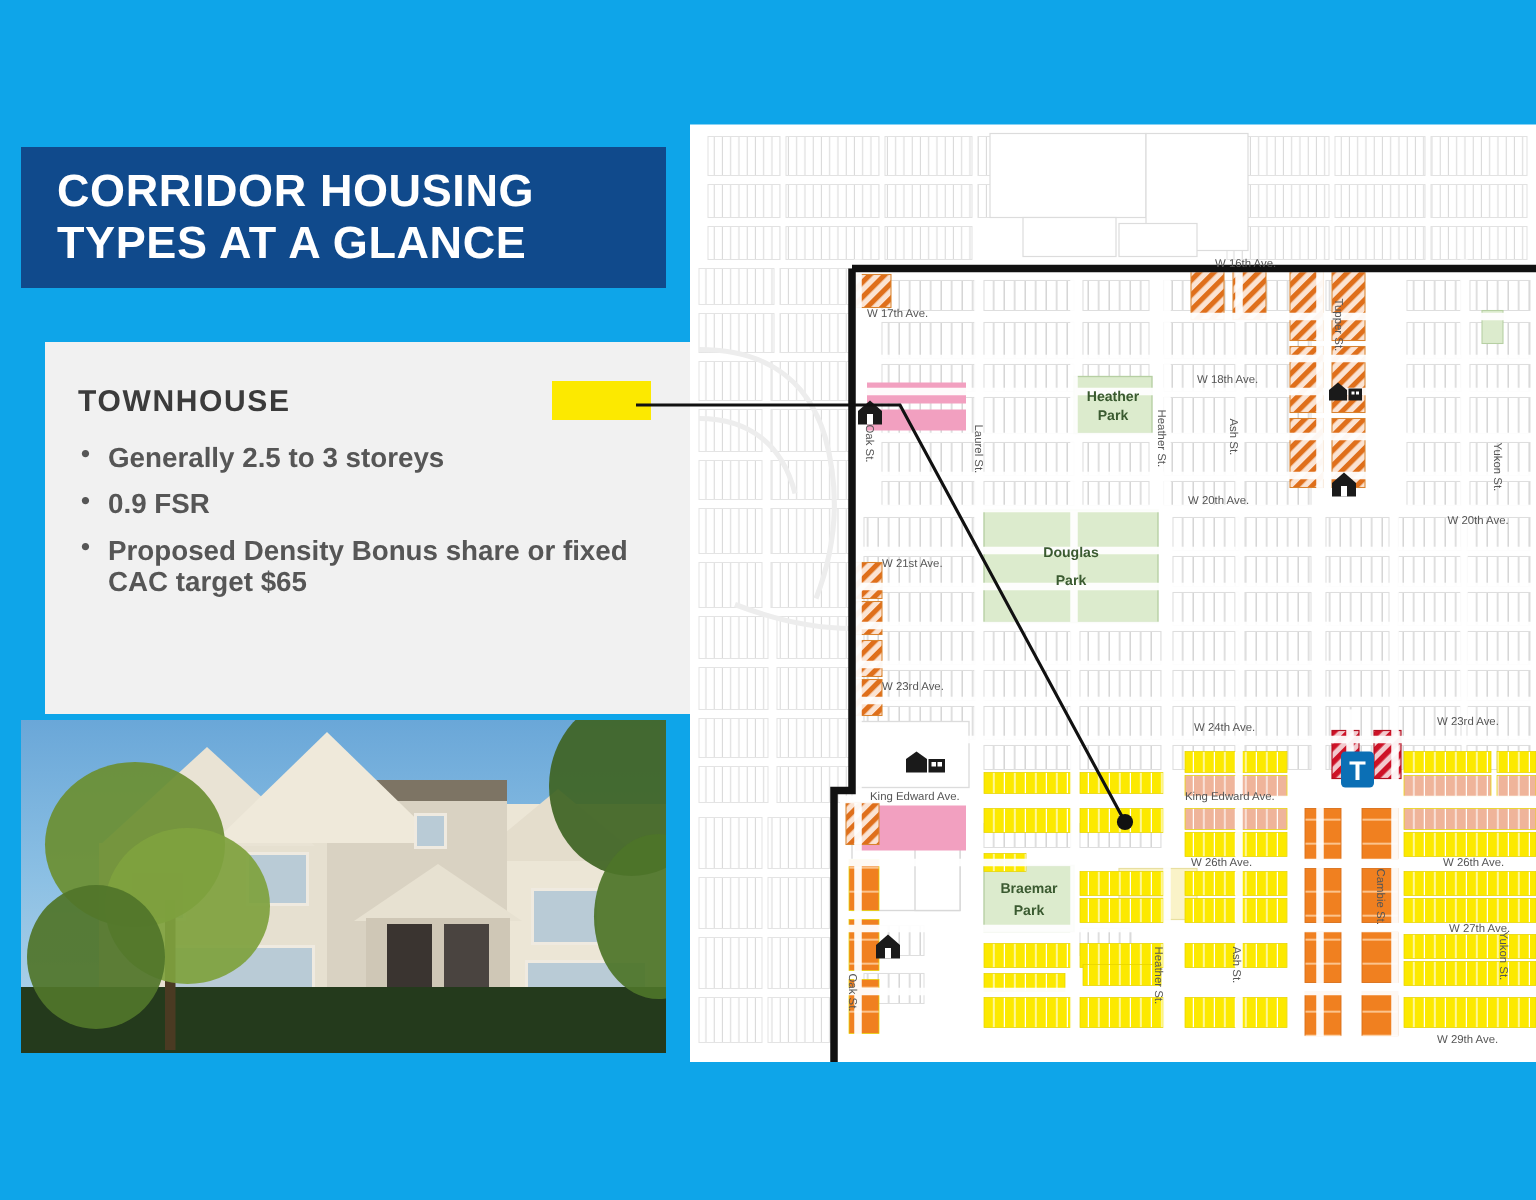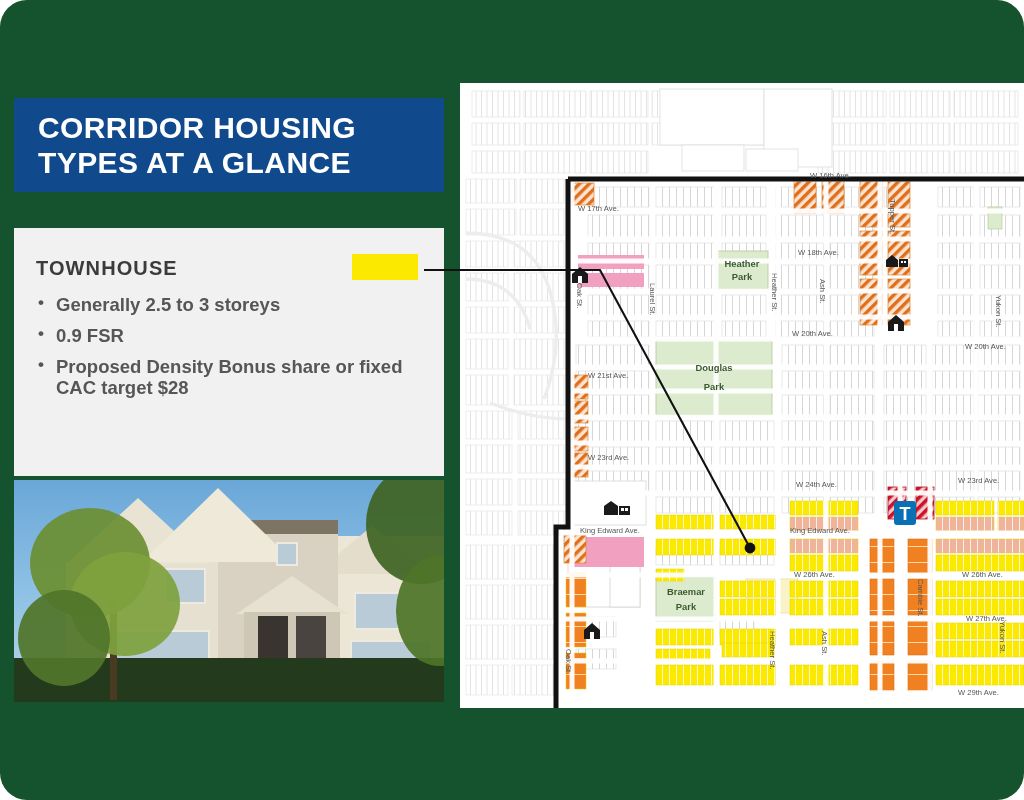--- a/index.html
+++ b/index.html
@@ -2,21 +2,21 @@
 <html><head>
 <meta charset="utf-8">
 <title>Corridor Housing Types at a Glance</title>
 <style>
   html,body{margin:0;padding:0;}
   body{
     width:1024px;height:800px;overflow:hidden;background:#ffffff;
     font-family:"Liberation Sans","DejaVu Sans",sans-serif;
     -webkit-font-smoothing:antialiased;
   }
-  #slide{position:relative;width:1024px;height:800px;background:#14532d;border-radius:27px;}
+  #slide{position:relative;width:1024px;height:800px;background:#0ea5e9;}
 
   
   #left-panel{position:absolute;left:0;top:0;width:452px;height:800px;}
 
   #title-banner{
     position:absolute;left:14px;top:98px;width:430px;height:94px;
     background:#104A8C;display:flex;flex-direction:column;
     justify-content:center;box-sizing:border-box;padding:4px 0 4px 24px;
   }
   #title-banner .tline{
@@ -88,29 +88,29 @@
 
 <div id="slide">
 
   <div id="left-panel">
 
     <div id="title-banner" style="background: rgb(16, 74, 140);">
       <div class="tline">CORRIDOR HOUSING</div>
       <div class="tline">TYPES AT A GLANCE</div>
     </div>
 
-    <div id="info-card" style="background: rgb(241, 241, 241);">
+    <div id="info-card" style="background: rgb(241, 241, 241); margin-left: 16px;">
       <div id="card-head">
         <div id="card-title">TOWNHOUSE</div>
         <div id="legend-swatch" style="background: rgb(252, 233, 0);"></div>
       </div>
       <ul id="bullets">
         <li>Generally 2.5 to 3 storeys</li>
         <li>0.9 FSR</li>
-        <li>Proposed Density Bonus share or fixed CAC target $28</li>
+        <li>Proposed Density Bonus share or fixed CAC target $65</li>
       </ul>
     </div>
 
     <div id="photo">
       <div class="ph-sky"></div>
 
       <div class="ph-bodyR"></div>
       <div class="ph-roofR"></div>
       <div class="ph-bodyM"></div>
       <div class="ph-roofM"></div>

